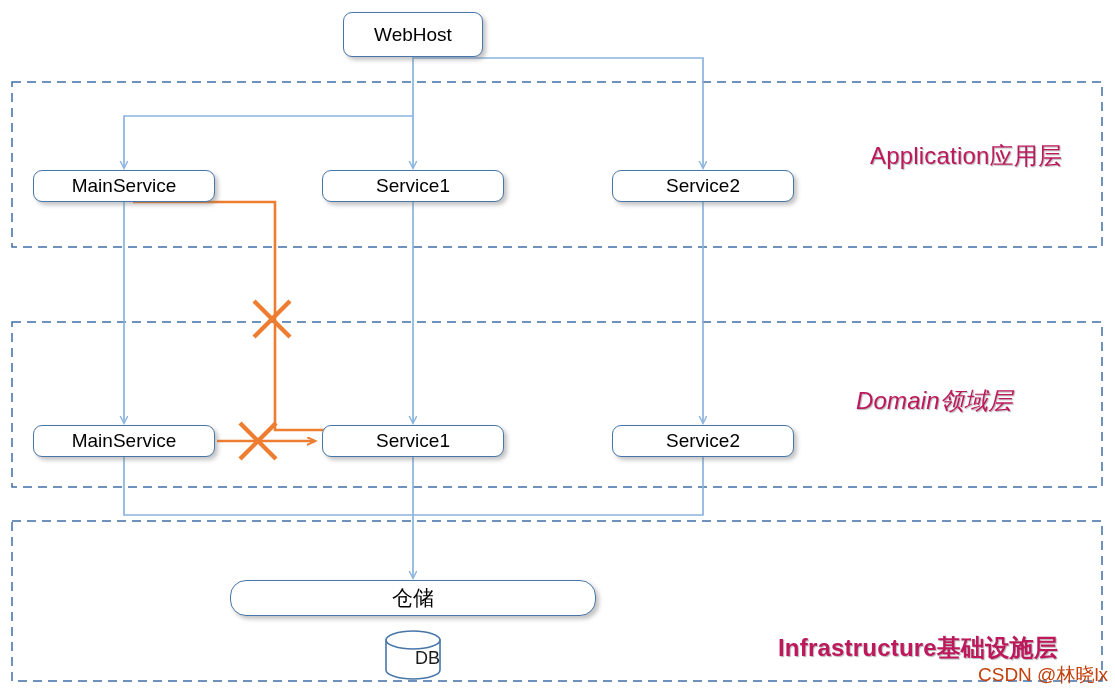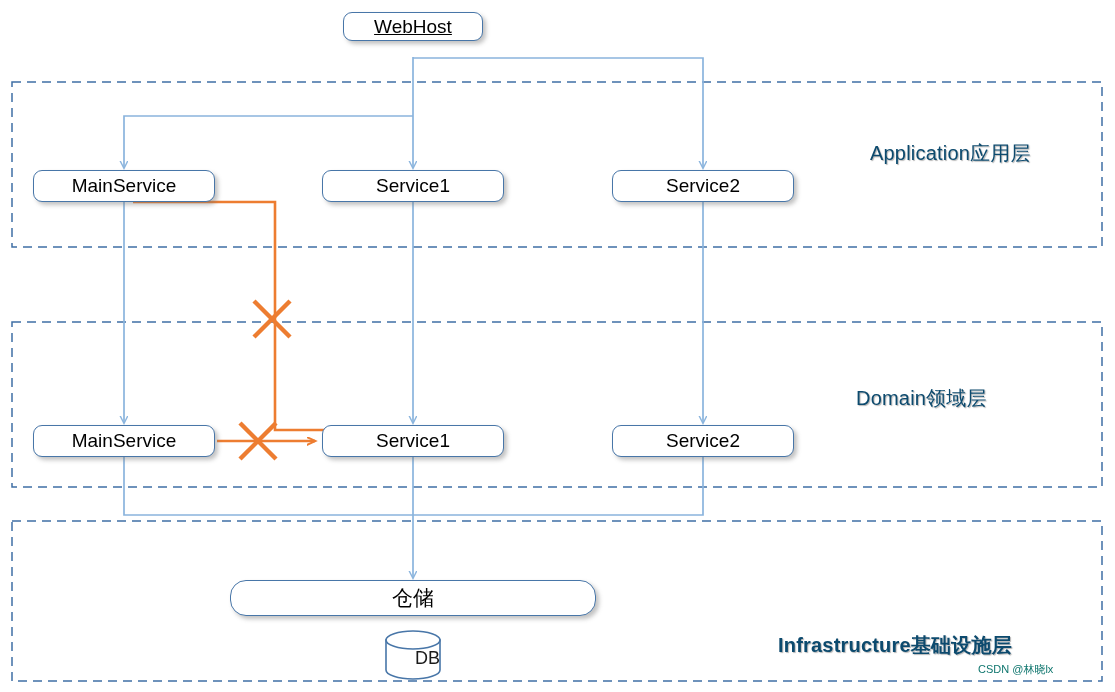--- a/index.html
+++ b/index.html
@@ -19,22 +19,22 @@
   }
   svg#diagram {
     position: absolute;
     left: 0;
     top: 0;
     width: 1115px;
     height: 692px;
   }
   .layer-label {
     position: absolute;
-    font-size: 20px;
-    color: #0c4a6e;
+    font-size: 24px;
+    color: #be185d;
     white-space: nowrap;
     text-shadow: 1px 1px 1px rgba(120,120,120,0.55);
     letter-spacing: 0.2px;
   }
   .node {
     position: absolute;
     box-sizing: border-box;
     border: 1.6px solid #4876a8;
     border-radius: 9px;
     background: #ffffff;
@@ -57,22 +57,22 @@
     text-align: right;
     width: 100%;
     left: 0;
     pointer-events: none;
   }
   .db-wrap {
     position: absolute;
   }
   .watermark {
     position: absolute;
-    font-size: 11px;
-    color: #0f766e;
+    font-size: 19px;
+    color: #c2410c;
     white-space: nowrap;
   }
 </style>
 </head>
 <body>
 
 <div id="canvas">
 
   <svg id="diagram" viewBox="0 0 1115 692">
     <defs>
@@ -116,21 +116,21 @@
       <line x1="240" y1="423" x2="276" y2="459"></line>
       <line x1="276" y1="423" x2="240" y2="459"></line>
     </g>
 
     <g>
       <path d="M386,640 L386,670 A27,9 0 0,0 440,670 L440,640 Z" fill="#ffffff" stroke="#4876a8" stroke-width="1.6"></path>
       <ellipse cx="413" cy="640" rx="27" ry="9" fill="#ffffff" stroke="#4876a8" stroke-width="1.6"></ellipse>
     </g>
   </svg>
 
-  <div class="node" style="left:343px; top:12px; width:140px; height:29px;text-decoration:underline;">
+  <div class="node" style="left:343px; top:12px; width:140px; height:45px;">
     <span>WebHost</span>
   </div>
 
   <div class="node" style="left:33px; top:170px; width:182px; height:32px;">
     <span>MainService</span>
   </div>
 
   <div class="node" style="left:322px; top:170px; width:182px; height:32px;">
     <span>Service1</span>
   </div>
@@ -154,19 +154,19 @@
   <div class="node cjk" style="left:230px; top:580px; width:366px; height:36px;">
     <span>仓储</span>
   </div>
 
   <div class="db-wrap" style="left:386px; top:648px; width:54px;">
     <div class="db-label">DB</div>
   </div>
 
   <div class="layer-label" style="left:870px; top:140px;">Application应用层</div>
 
-  <div class="layer-label" style="left:856px; top:385px;">Domain领域层</div>
+  <div class="layer-label" style="left:856px; top:385px;font-style:italic;">Domain领域层</div>
 
   <div class="layer-label" style="left:778px; top:632px;font-weight:bold;">Infrastructure基础设施层</div>
 
   <div class="watermark" style="left:978px; top:662px;">CSDN @林晓lx</div>
 
 </div>
 
 </body></html>

